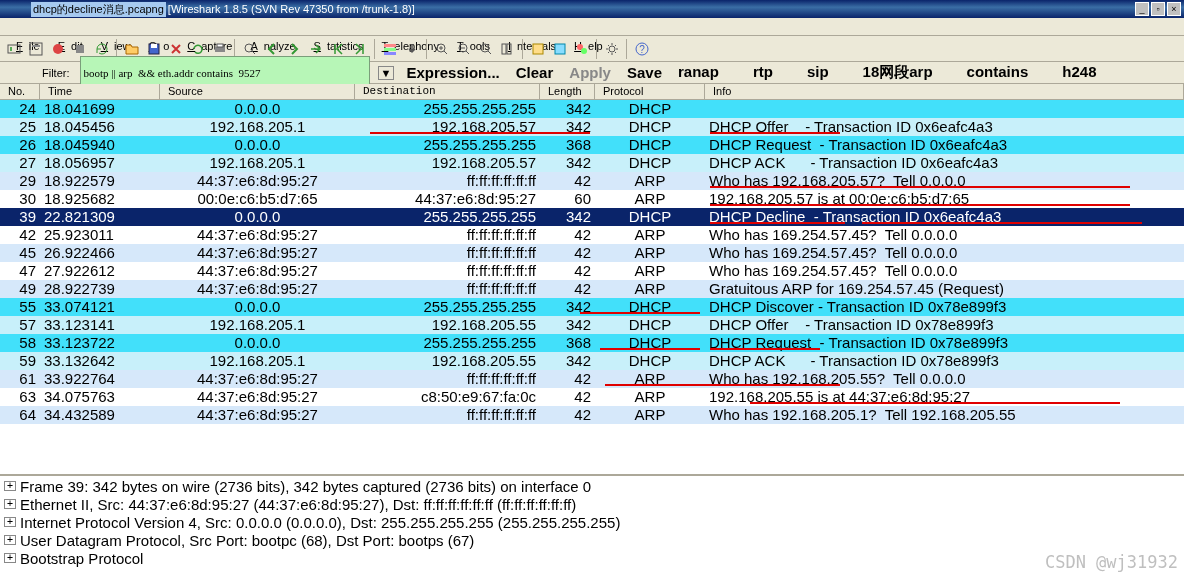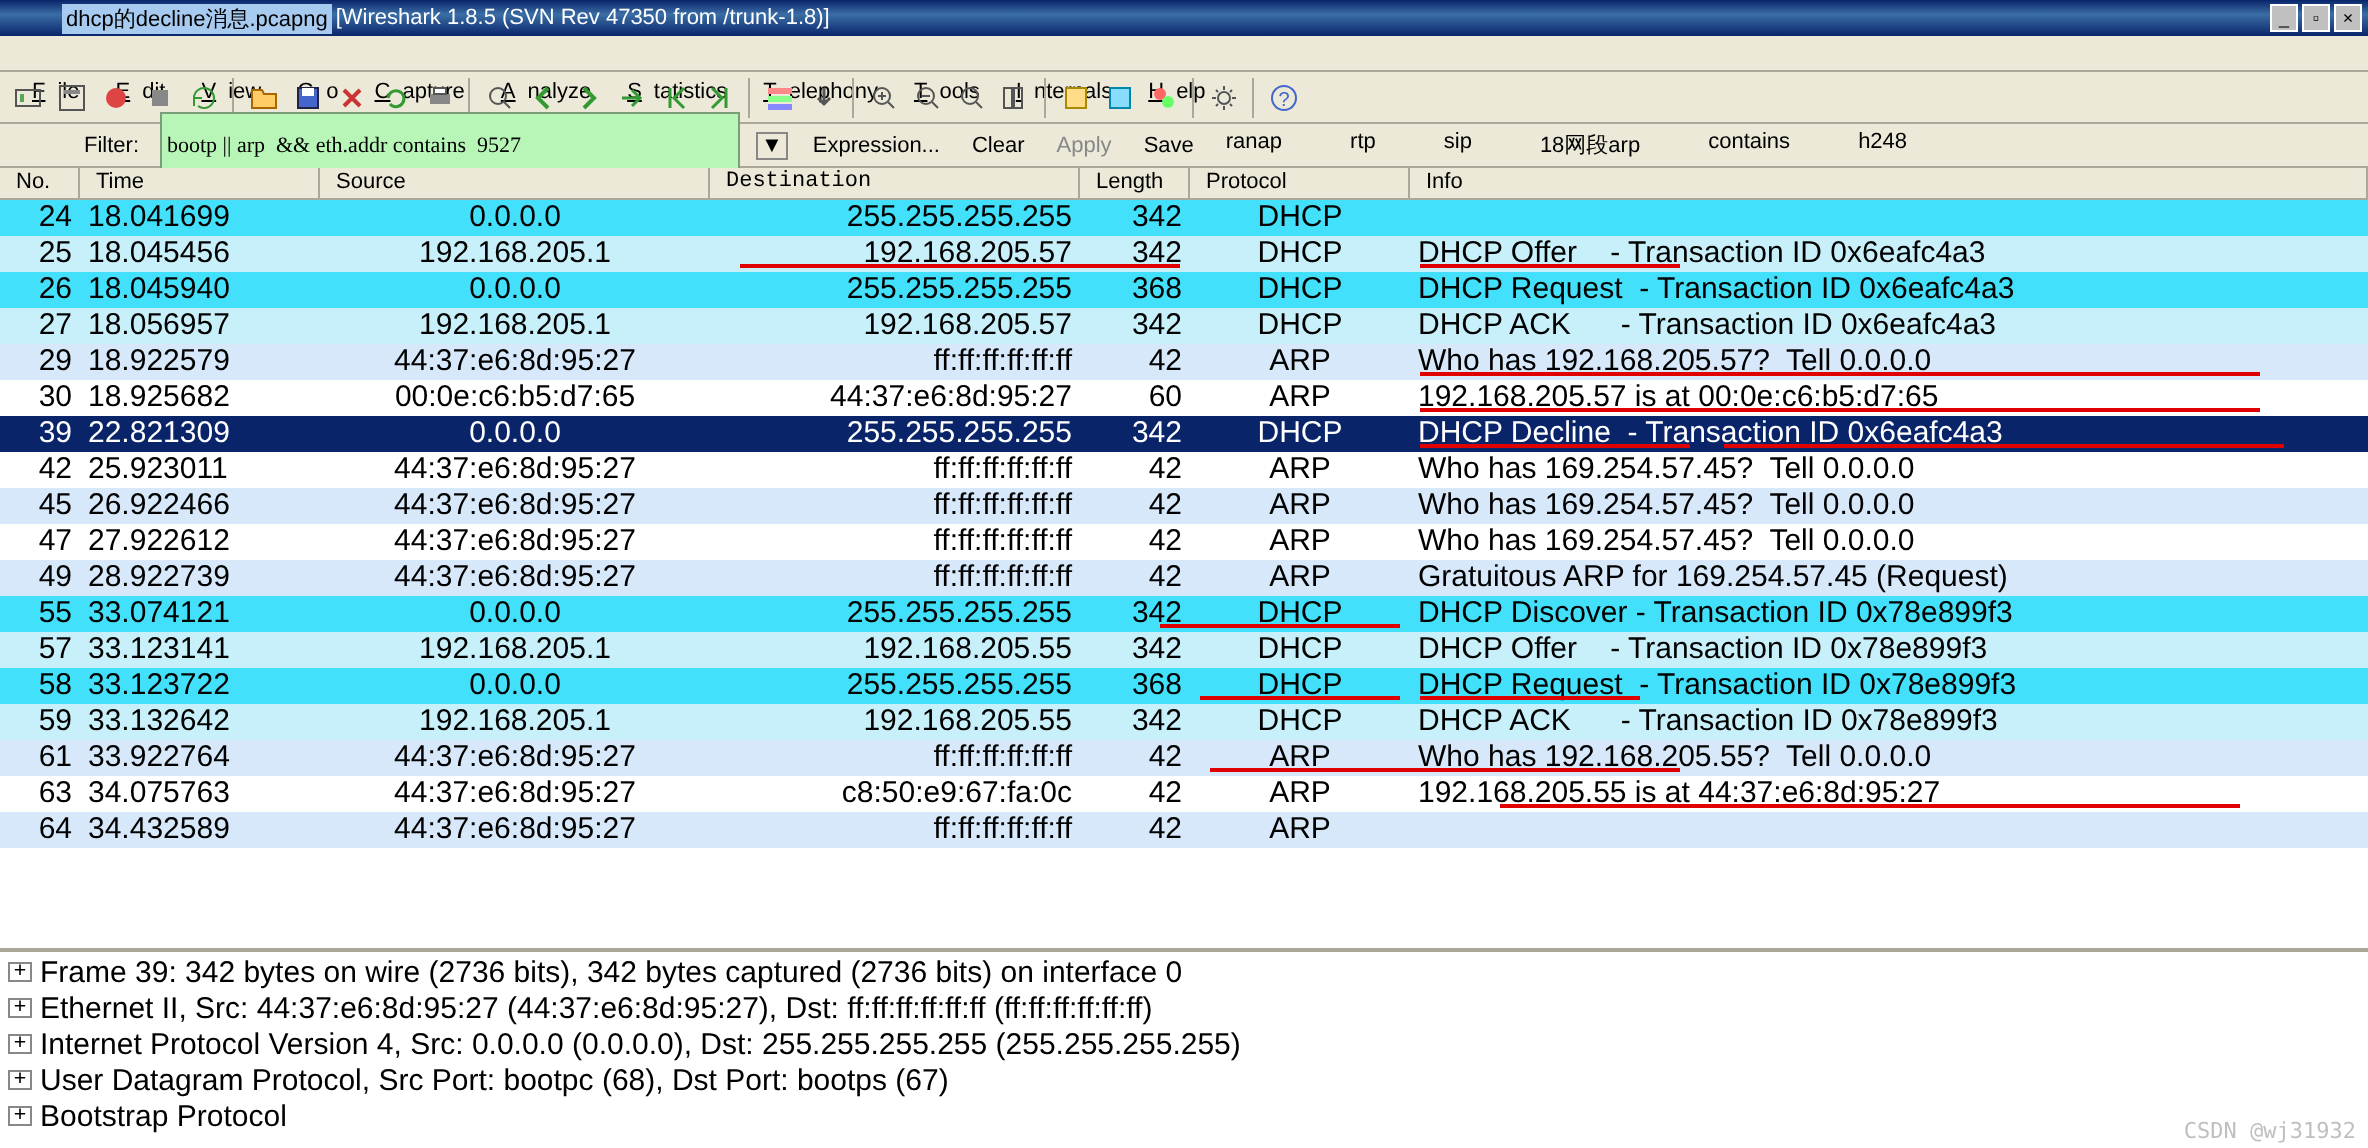--- a/index.html
+++ b/index.html
@@ -15,21 +15,21 @@
 .menubar .u { text-decoration:underline; }
 
 .toolbar { height:26px; background:#ece9d8; display:flex; align-items:center; padding:2px 4px; gap:2px; border-bottom:1px solid #aca899; }
 .tbtn { width:20px; height:20px; display:flex; align-items:center; justify-content:center; cursor:pointer; border:1px solid transparent; }
 .tsep { width:2px; height:20px; border-left:1px solid #aca899; margin:0 2px; }
 .tbtn svg { width:16px; height:16px; }
 
 .filterbar { height:22px; background:#ece9d8; display:flex; align-items:center; padding:2px 4px; gap:8px; border-bottom:1px solid #aca899; font-size:11px; }
 .filterbar .lbl { margin-right:2px;margin-left:38px; }
 .filterbar .finput { width:290px; height:18px; background:#b7f6b7; border:1px solid #7a9e7a; padding:16px 3px; font-family:Tahoma; font-size:11px; }
-.filterbar .fbtn { cursor:pointer; color:#000; padding:0 4px; font-size:11px; }
+.filterbar .fbtn { cursor:pointer; color:#000; padding:0 4px; font-size:15px;font-weight:bold; }
 .filterbar .fbtn.dim { color:#888; }
 
 .plist { height:390px; overflow:hidden; background:#fff; position:relative; }
 .hdrrow { height:16px; background:#ece9d8; display:flex; border-bottom:1px solid #aca899; font-size:11px; position:relative; }
 .hdrrow div { border-right:1px solid #aca899; padding:1px 8px; white-space:nowrap; overflow:hidden; }
 
 .rows { font-family:"Courier New",monospace; font-size:15px; line-height:18px; }
 .prow { display:flex; height:18px; white-space:pre; cursor:pointer; }
 .prow > div { padding:0 4px; overflow:hidden; }
 .c-no { width:40px; text-align:right; }
@@ -54,21 +54,21 @@
 .dhcp-ack { background:#c8f0fa; }
 .arp1 { background:#d6e8fa; }
 .arp2 { background:#fff; }
 .selected { background:#0a246a !important; color:#fff; }
 .redline { position:absolute; border-top:2px solid #e00000; pointer-events:none; }
 
 .details { background:#fff; border-top:2px solid #aca899; padding:2px 4px; font-family:"Courier New",monospace; font-size:15px; line-height:18px; height:100px; overflow:hidden; }
 .drow { display:flex; cursor:pointer; }
 .drow .tog { width:12px; display:inline-block; text-align:center; border:1px solid #888; height:10px; line-height:8px; font-size:10px; margin-right:4px; margin-top:3px; font-family:monospace; }
 
-.watermark { position:absolute; right:6px; bottom:2px; color:#bfbfbf; font-family:monospace; font-size:11px; pointer-events:none; }
+.watermark { position:absolute; right:6px; bottom:2px; color:#bfbfbf; font-family:monospace; font-size:17px; pointer-events:none; }
 </style>
 </head>
 <body>
 
 <div class="titlebar">
   <span class="doc">dhcp的decline消息.pcapng</span>
   <span>[Wireshark 1.8.5  (SVN Rev 47350 from /trunk-1.8)]</span>
   <div class="wctl">
     <span>_</span>
     <span>▫</span>
@@ -289,21 +289,21 @@
       <div class="prow arp2"><div class="c-no">42</div><div class="c-time">25.923011</div><div class="c-src">44:37:e6:8d:95:27</div><div class="c-dst">ff:ff:ff:ff:ff:ff</div><div class="c-len">42</div><div class="c-proto">ARP</div><div class="c-info">Who has 169.254.57.45?  Tell 0.0.0.0</div></div>
       <div class="prow arp1"><div class="c-no">45</div><div class="c-time">26.922466</div><div class="c-src">44:37:e6:8d:95:27</div><div class="c-dst">ff:ff:ff:ff:ff:ff</div><div class="c-len">42</div><div class="c-proto">ARP</div><div class="c-info">Who has 169.254.57.45?  Tell 0.0.0.0</div></div>
       <div class="prow arp2"><div class="c-no">47</div><div class="c-time">27.922612</div><div class="c-src">44:37:e6:8d:95:27</div><div class="c-dst">ff:ff:ff:ff:ff:ff</div><div class="c-len">42</div><div class="c-proto">ARP</div><div class="c-info">Who has 169.254.57.45?  Tell 0.0.0.0</div></div>
       <div class="prow arp1"><div class="c-no">49</div><div class="c-time">28.922739</div><div class="c-src">44:37:e6:8d:95:27</div><div class="c-dst">ff:ff:ff:ff:ff:ff</div><div class="c-len">42</div><div class="c-proto">ARP</div><div class="c-info">Gratuitous ARP for 169.254.57.45 (Request)</div></div>
       <div class="prow dhcp-disc"><div class="c-no">55</div><div class="c-time">33.074121</div><div class="c-src">0.0.0.0</div><div class="c-dst">255.255.255.255</div><div class="c-len">342</div><div class="c-proto">DHCP</div><div class="c-info">DHCP Discover - Transaction ID 0x78e899f3</div></div>
       <div class="prow dhcp-offer"><div class="c-no">57</div><div class="c-time">33.123141</div><div class="c-src">192.168.205.1</div><div class="c-dst">192.168.205.55</div><div class="c-len">342</div><div class="c-proto">DHCP</div><div class="c-info">DHCP Offer    - Transaction ID 0x78e899f3</div></div>
       <div class="prow dhcp-req"><div class="c-no">58</div><div class="c-time">33.123722</div><div class="c-src">0.0.0.0</div><div class="c-dst">255.255.255.255</div><div class="c-len">368</div><div class="c-proto">DHCP</div><div class="c-info">DHCP Request  - Transaction ID 0x78e899f3</div></div>
       <div class="prow dhcp-ack"><div class="c-no">59</div><div class="c-time">33.132642</div><div class="c-src">192.168.205.1</div><div class="c-dst">192.168.205.55</div><div class="c-len">342</div><div class="c-proto">DHCP</div><div class="c-info">DHCP ACK      - Transaction ID 0x78e899f3</div></div>
       <div class="prow arp1"><div class="c-no">61</div><div class="c-time">33.922764</div><div class="c-src">44:37:e6:8d:95:27</div><div class="c-dst">ff:ff:ff:ff:ff:ff</div><div class="c-len">42</div><div class="c-proto">ARP</div><div class="c-info">Who has 192.168.205.55?  Tell 0.0.0.0</div></div>
       <div class="prow arp2"><div class="c-no">63</div><div class="c-time">34.075763</div><div class="c-src">44:37:e6:8d:95:27</div><div class="c-dst">c8:50:e9:67:fa:0c</div><div class="c-len">42</div><div class="c-proto">ARP</div><div class="c-info">192.168.205.55 is at 44:37:e6:8d:95:27</div></div>
-      <div class="prow arp1"><div class="c-no">64</div><div class="c-time">34.432589</div><div class="c-src">44:37:e6:8d:95:27</div><div class="c-dst">ff:ff:ff:ff:ff:ff</div><div class="c-len">42</div><div class="c-proto">ARP</div></div>
+      <div class="prow arp1"><div class="c-no">64</div><div class="c-time">34.432589</div><div class="c-src">44:37:e6:8d:95:27</div><div class="c-dst">ff:ff:ff:ff:ff:ff</div><div class="c-len">42</div><div class="c-proto">ARP</div><div class="c-info">Who has 192.168.205.1?  Tell 192.168.205.55</div></div>
     </div>
 
   <div class="redline" style="top:48px;left:370px;width:220px"></div>
   <div class="redline" style="top:48px;left:710px;width:130px"></div>
   <div class="redline" style="top:102px;left:710px;width:420px"></div>
   <div class="redline" style="top:120px;left:710px;width:420px"></div>
   <div class="redline" style="top:138px;left:710px;width:135px;"></div>
   <div class="redline" style="top:138px;left:862px;width:280px"></div>
   <div class="redline" style="top:228px;left:580px;width:120px"></div>
   <div class="redline" style="top:264px;left:600px;width:100px"></div>

